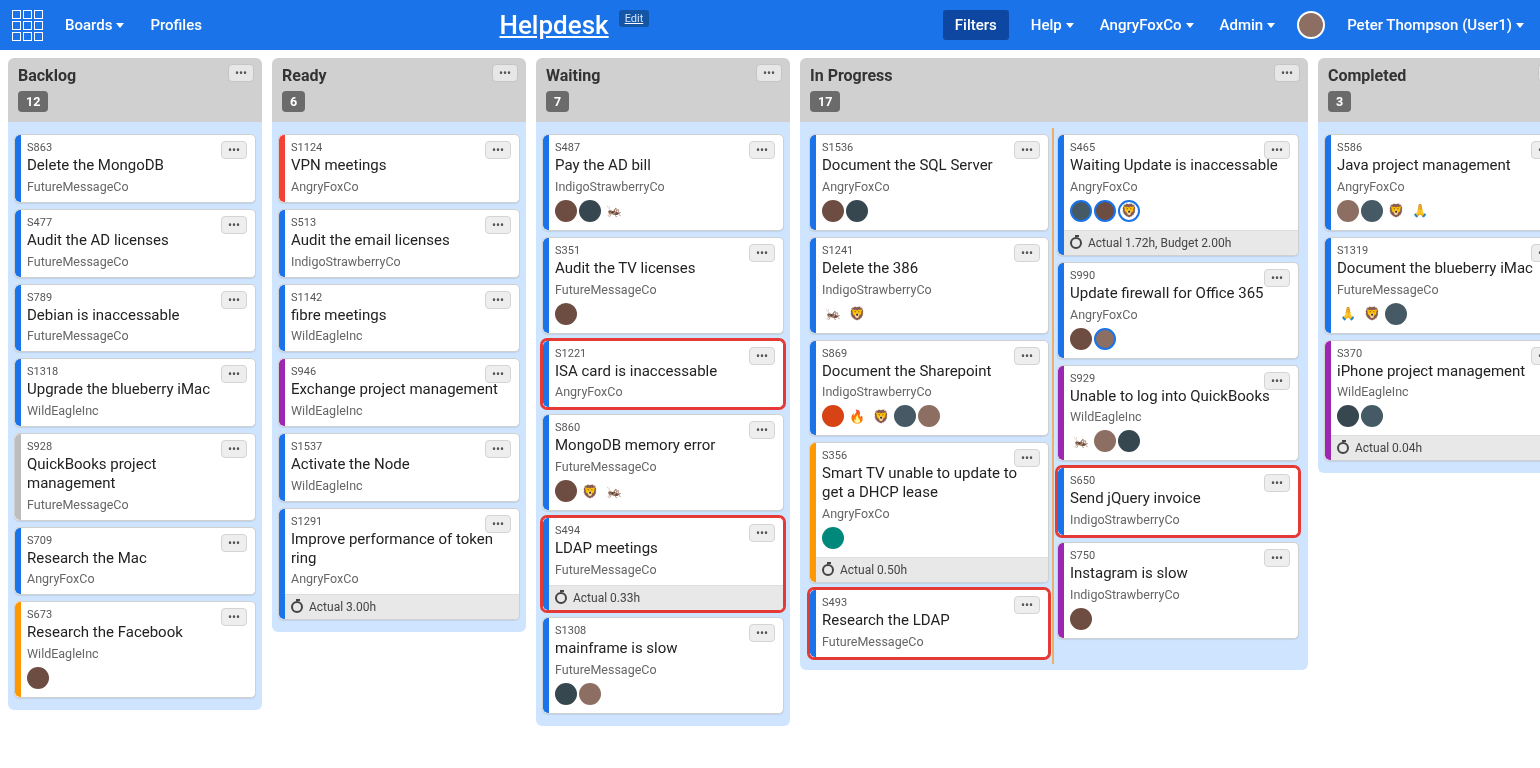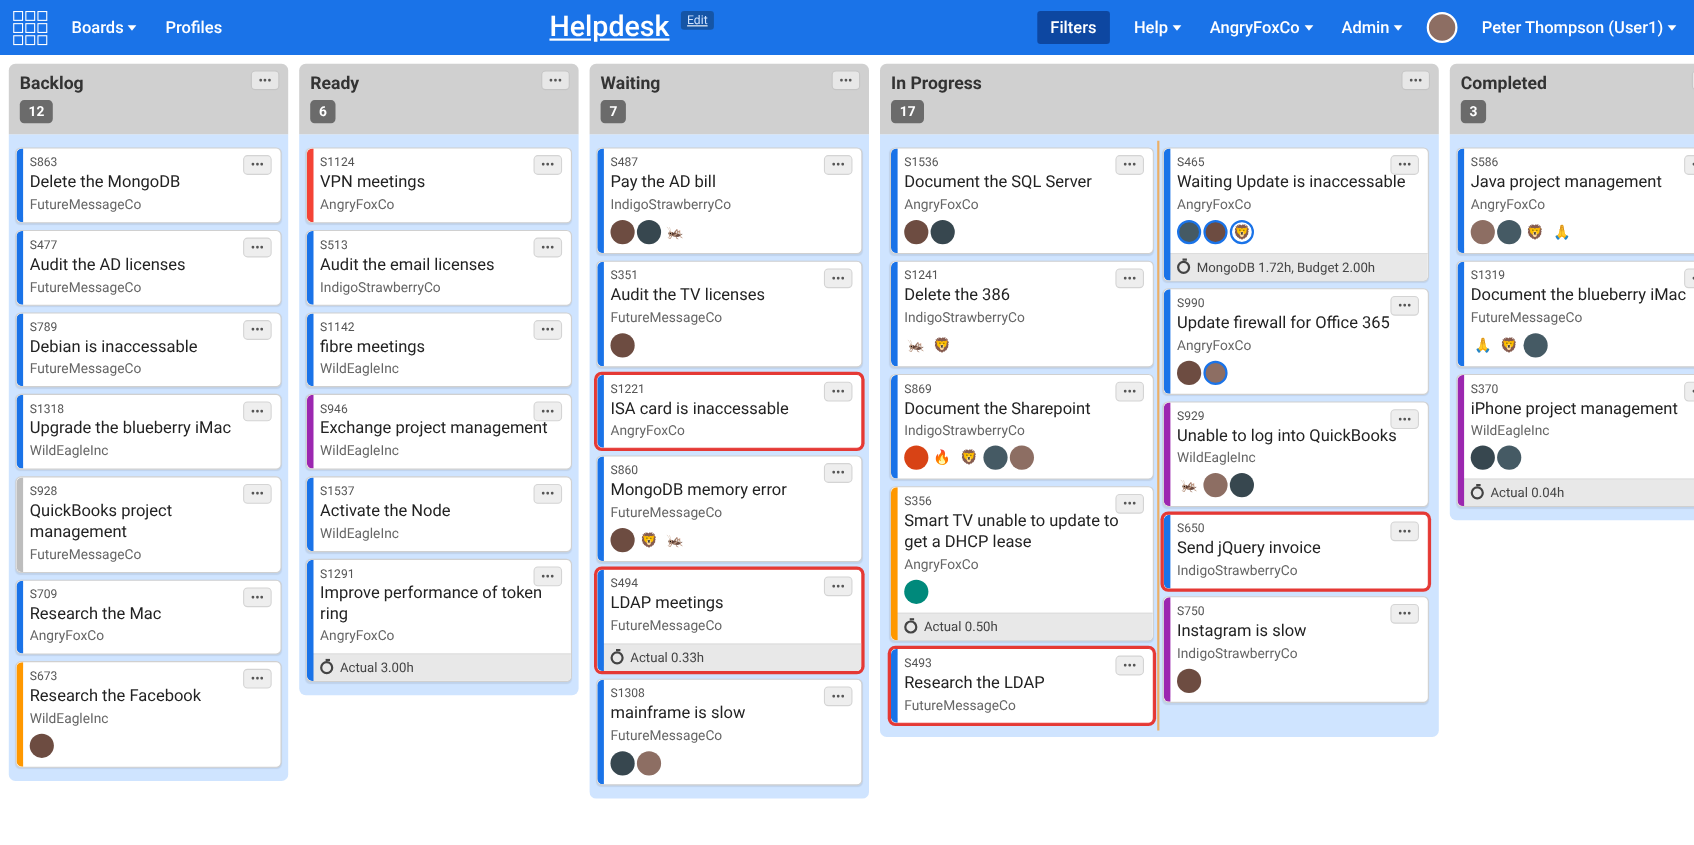--- a/index.html
+++ b/index.html
@@ -404,21 +404,21 @@
               <div class="card-title">Waiting Update is inaccessable</div>
               <div class="card-company">AngryFoxCo</div>
               <div class="avatars">
                 <span class="av c2 ring"></span>
                 <span class="av c1 ring"></span>
                 <span class="av ring" style="background:#fff">🦁</span>
               </div>
             </div>
             <div class="card-footer">
               <span class="stopwatch"></span>
-              <span>MongoDB 1.72h, Budget 2.00h</span>
+              <span>Actual 1.72h, Budget 2.00h</span>
             </div>
           </div>
           <div class="card">
             <div class="card-edge edge-blue"></div>
             <div class="card-menu">•••</div>
             <div class="card-inner">
               <div class="card-id">S990</div>
               <div class="card-title">Update firewall for Office 365</div>
               <div class="card-company">AngryFoxCo</div>
               <div class="avatars">

